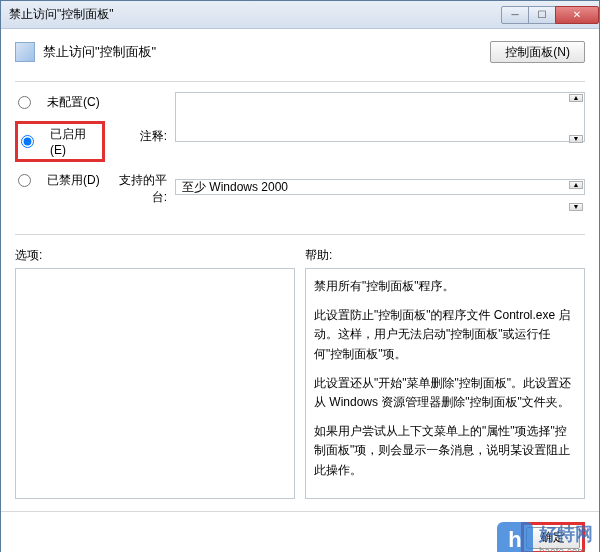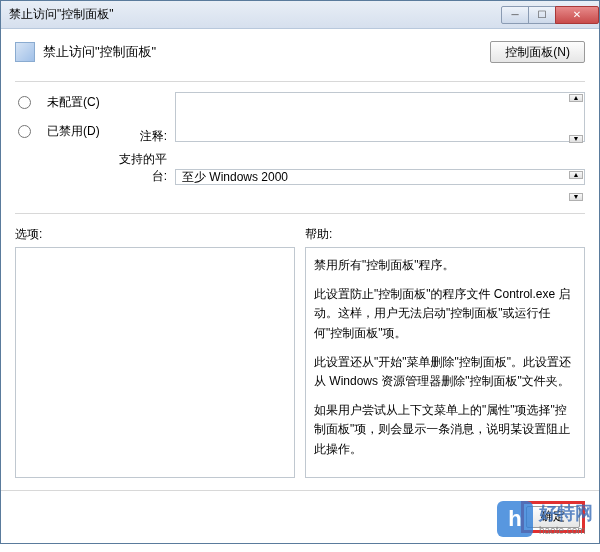--- a/index.html
+++ b/index.html
@@ -181,40 +181,44 @@
     </div>
 
     <div class="divider"></div>
 
     <div class="config-row">
       <div class="radio-col">
         <label class="radio-item">
           <input type="radio" name="state" style="">
           <span>未配置(C)</span>
         </label>
+        <label class="radio-item highlight-red">
+          <input type="radio" name="state" checked="" style="">
+          <span>已启用(E)</span>
+        </label>
         <label class="radio-item">
           <input type="radio" name="state" style="">
           <span>已禁用(D)</span>
         </label>
       </div>
 
       <div style="flex:1">
         <div style="display:flex; align-items:flex-end;">
           <div class="field-label">注释:</div>
           <div class="field-value" style="position:relative;">
             <textarea class="textarea-like" style=""></textarea>
             <div class="spinner" style="top:2px;">
               <div class="spin-btn">▲</div>
             </div>
             <div class="spinner" style="bottom:2px; top:auto;">
               <div class="spin-btn">▼</div>
             </div>
           </div>
         </div>
-        <div class="readonly-field" style="margin-top:2px;align-items:flex-end;">
+        <div class="readonly-field" style="margin-top:23px;">
           <div class="field-label">支持的平台:</div>
           <div class="field-value" style="position:relative;">
             <div class="select-like">
               <span>至少 Windows 2000</span>
             </div>
             <div class="spinner" style="top:2px;">
               <div class="spin-btn">▲</div>
             </div>
             <div class="spinner" style="top:auto; bottom:-16px;">
               <div class="spin-btn">▼</div>

